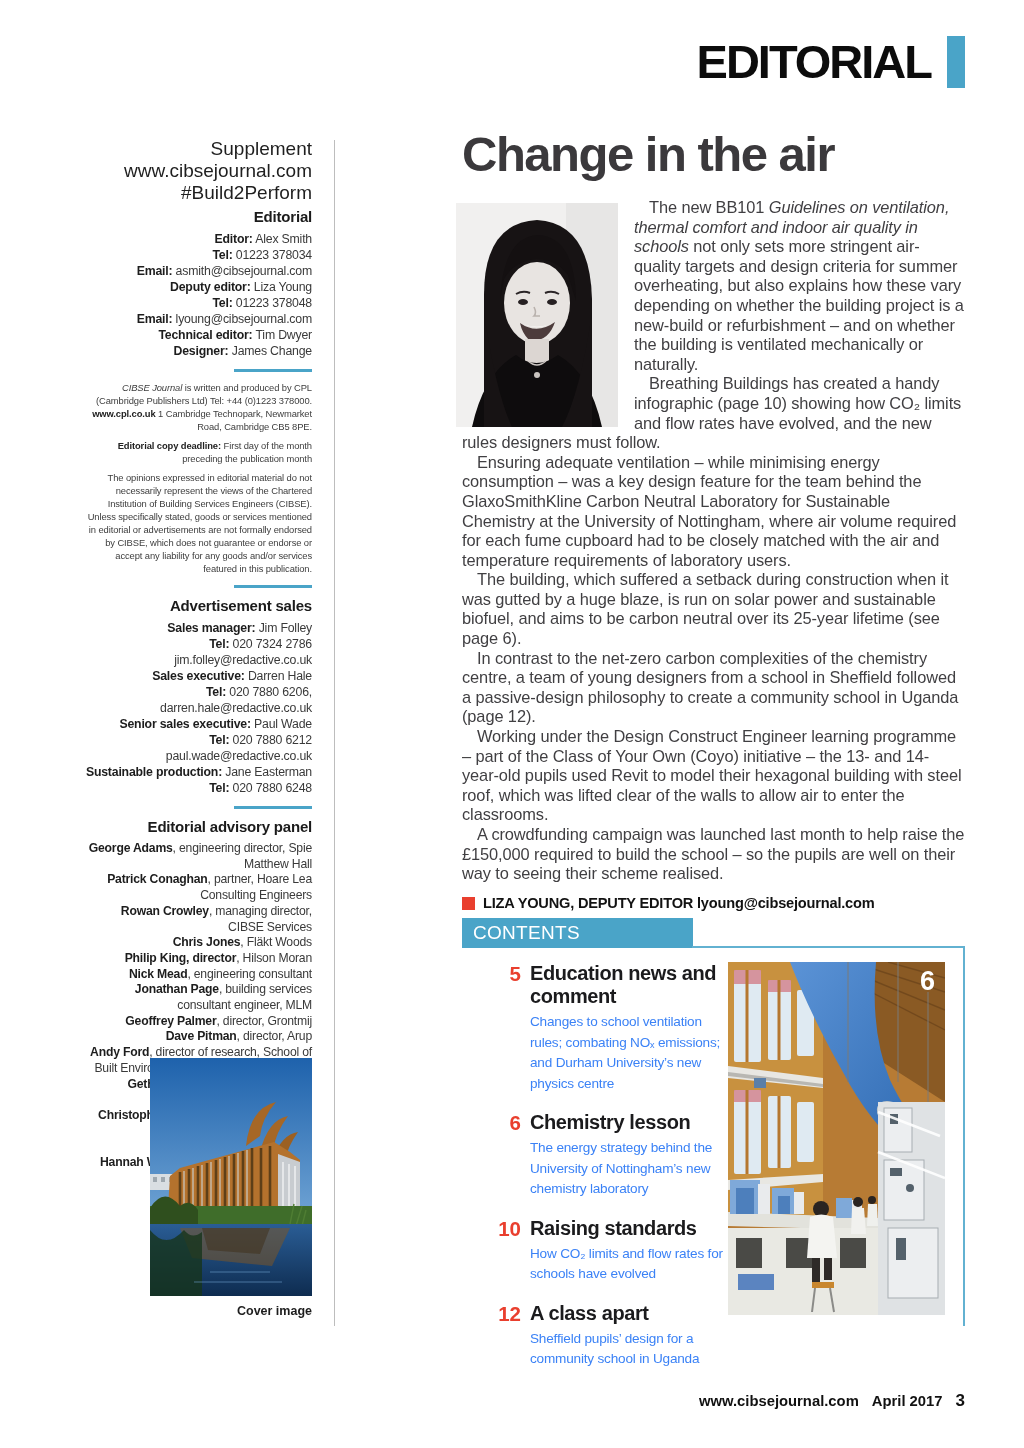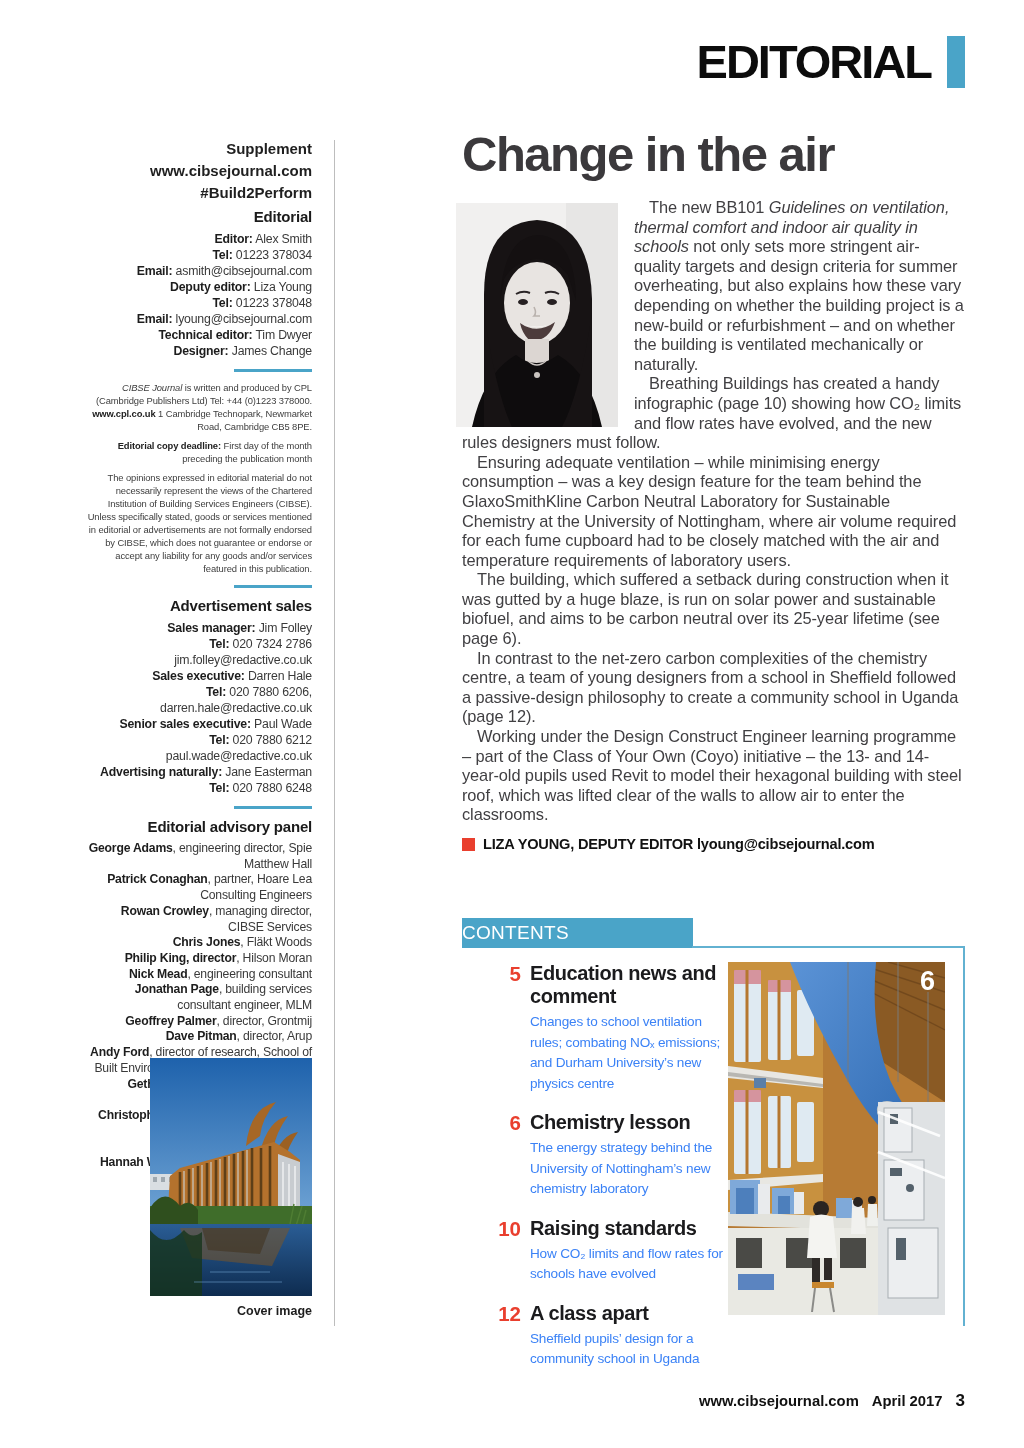--- a/index.html
+++ b/index.html
@@ -6,21 +6,21 @@
   .page{position:relative;width:1024px;height:1436px;background:#ffffff;overflow:hidden;
         font-family:"Liberation Sans","DejaVu Sans",sans-serif;color:#333;}
 
   
   .masthead{position:absolute;top:36px;right:59px;display:flex;align-items:center;gap:16px;}
   .m-title{font-size:47px;font-weight:bold;letter-spacing:-2px;color:#0c0c0c;line-height:52px;}
   .m-block{width:18px;height:52px;background:#4aa4c8;}
 
   
   .sidebar{position:absolute;left:85px;top:138px;width:227px;text-align:right;}
-  .sb-sup{font-weight:bold;font-size:15px;line-height:22px;color:#1f1f1f;}
+  .sb-sup{font-weight:normal;font-size:19px;line-height:22px;color:#1f1f1f;}
   .sb-h{font-weight:bold;font-size:15px;color:#1b1b1b;margin:4px 0 6px;letter-spacing:-0.2px;}
   .sb-h.later{margin-top:4px;}
   .sb-line{font-size:12.3px;line-height:16px;color:#3a3a3a;letter-spacing:-0.2px;}
   .sb-line b{color:#1d1d1d;}
   .adv{font-size:12.2px;line-height:15.7px;}
   .rule{height:3px;width:78px;background:#4aa4c8;margin:10px 0 9px auto;}
   .sb-small{font-size:9.4px;line-height:13px;color:#3d3d3d;margin:0 0 6px;letter-spacing:-0.1px;text-align:right;}
   .sb-small b{color:#222;}
   .divider{position:absolute;left:334px;top:140px;width:1px;height:1186px;background:#bdbdbd;}
 
@@ -38,21 +38,21 @@
   .photo{float:left;width:162px;height:224px;margin:5px 16px 4px -6px;}
   .photo svg{display:block;}
   .byline{margin-top:10px;display:flex;align-items:center;gap:8px;font-size:14.6px;color:#121212;}
   .byline-sq{width:13px;height:13px;background:#e93f2e;flex:0 0 auto;}
   .byline b{letter-spacing:-0.2px;}
   .byline-email{font-weight:bold;letter-spacing:-0.2px;}
 
   
   .contents{position:absolute;left:462px;top:918px;width:503px;height:420px;}
   .c-banner{width:231px;height:30px;background:#4aa4c8;color:#ffffff;font-size:19px;
-            display:flex;align-items:center;box-sizing:border-box;letter-spacing:0.3px;text-align:right;}
+            display:flex;align-items:center;padding-left:11px;box-sizing:border-box;letter-spacing:0.3px;text-align:right;}
   .c-frame{position:absolute;left:230px;top:28px;width:273px;height:380px;
            border-top:2px solid #62b1d1;border-right:2px solid #62b1d1;box-sizing:border-box;}
   .toc{margin-top:14px;width:262px;}
   .toc-item{display:flex;margin-bottom:17px;}
   .toc-num{width:68px;flex:0 0 68px;text-align:right;padding-right:9px;box-sizing:border-box;
            color:#e93f2e;font-weight:bold;font-size:20.5px;line-height:23px;}
   .toc-body{width:193px;}
   .toc-title{font-weight:bold;font-size:20px;line-height:23px;color:#1b1b1d;letter-spacing:-0.4px;}
   .toc-desc{font-size:13.6px;line-height:20.5px;color:#3b82f6;margin-top:4px;letter-spacing:-0.2px;}
   .lab{position:absolute;left:266px;top:44px;width:217px;height:353px;overflow:hidden;}
@@ -102,21 +102,21 @@
     <div class="sb-h later">Advertisement sales</div>
     <div class="sb-line"><b>Sales manager:</b><span> Jim Folley</span></div>
     <div class="sb-line"><b>Tel:</b><span> 020 7324 2786</span></div>
     <div class="sb-line"><b></b><span>jim.folley@redactive.co.uk</span></div>
     <div class="sb-line"><b>Sales executive:</b><span> Darren Hale</span></div>
     <div class="sb-line"><b>Tel:</b><span> 020 7880 6206,</span></div>
     <div class="sb-line"><b></b><span>darren.hale@redactive.co.uk</span></div>
     <div class="sb-line"><b>Senior sales executive:</b><span> Paul Wade</span></div>
     <div class="sb-line"><b>Tel:</b><span> 020 7880 6212</span></div>
     <div class="sb-line"><b></b><span>paul.wade@redactive.co.uk</span></div>
-    <div class="sb-line"><b>Advertising naturally:</b><span> Jane Easterman</span></div>
+    <div class="sb-line"><b>Sustainable production:</b><span> Jane Easterman</span></div>
     <div class="sb-line"><b>Tel:</b><span> 020 7880 6248</span></div>
 
     <div class="rule"></div>
 
     <div class="sb-h later">Editorial advisory panel</div>
     <div class="sb-line adv"><b>George Adams</b><span>, engineering director, Spie Matthew Hall</span></div>
     <div class="sb-line adv"><b>Patrick Conaghan</b><span>, partner, Hoare Lea Consulting Engineers</span></div>
     <div class="sb-line adv"><b>Rowan Crowley</b><span>, managing director, CIBSE Services</span></div>
     <div class="sb-line adv"><b>Chris Jones</b><span>, Fläkt Woods</span></div>
     <div class="sb-line adv"><b>Philip King, director</b><span>, Hilson Moran</span></div>
@@ -227,20 +227,21 @@
           <circle cx="81" cy="172" r="3" fill="#c9c4c0"></circle>
           <path d="M72,158 Q81,166 90,158" stroke="#cfc9c5" stroke-width="1.3" fill="none"></path>
         </svg>
       </div>
       <p><span>The new BB101 </span><em>Guidelines on ventilation, thermal comfort and indoor air quality in schools</em><span> not only sets more stringent air-quality targets and design criteria for summer overheating, but also explains how these vary depending on whether the building project is a new-build or refurbishment – and on whether the building is ventilated mechanically or naturally.</span></p>
       <p>Breathing Buildings has created a handy infographic (page 10) showing how CO₂ limits and flow rates have evolved, and the new rules designers must follow.</p>
       <p>Ensuring adequate ventilation – while minimising energy consumption – was a key design feature for the team behind the GlaxoSmithKline Carbon Neutral Laboratory for Sustainable Chemistry at the University of Nottingham, where air volume required for each fume cupboard had to be closely matched with the air and temperature requirements of laboratory users.</p>
       <p>The building, which suffered a setback during construction when it was gutted by a huge blaze, is run on solar power and sustainable biofuel, and aims to be carbon neutral over its 25-year lifetime (see page 6).</p>
       <p>In contrast to the net-zero carbon complexities of the chemistry centre, a team of young designers from a school in Sheffield followed a passive-design philosophy to create a community school in Uganda (page 12).</p>
       <p>Working under the Design Construct Engineer learning programme – part of the Class of Your Own (Coyo) initiative – the 13- and 14-year-old pupils used Revit to model their hexagonal building with steel roof, which was lifted clear of the walls to allow air to enter the classrooms.</p>
+      <p>A crowdfunding campaign was launched last month to help raise the £150,000 required to build the school – so the pupils are well on their way to seeing their scheme realised.</p>
       <div class="byline">
         <span class="byline-sq"></span>
         <span><b>LIZA YOUNG, DEPUTY EDITOR</b><span class="byline-email"> lyoung@cibsejournal.com</span></span>
       </div>
     </div>
   </div>
 
   <div class="contents">
     <div class="c-banner">CONTENTS</div>
     <div class="c-frame"></div>

